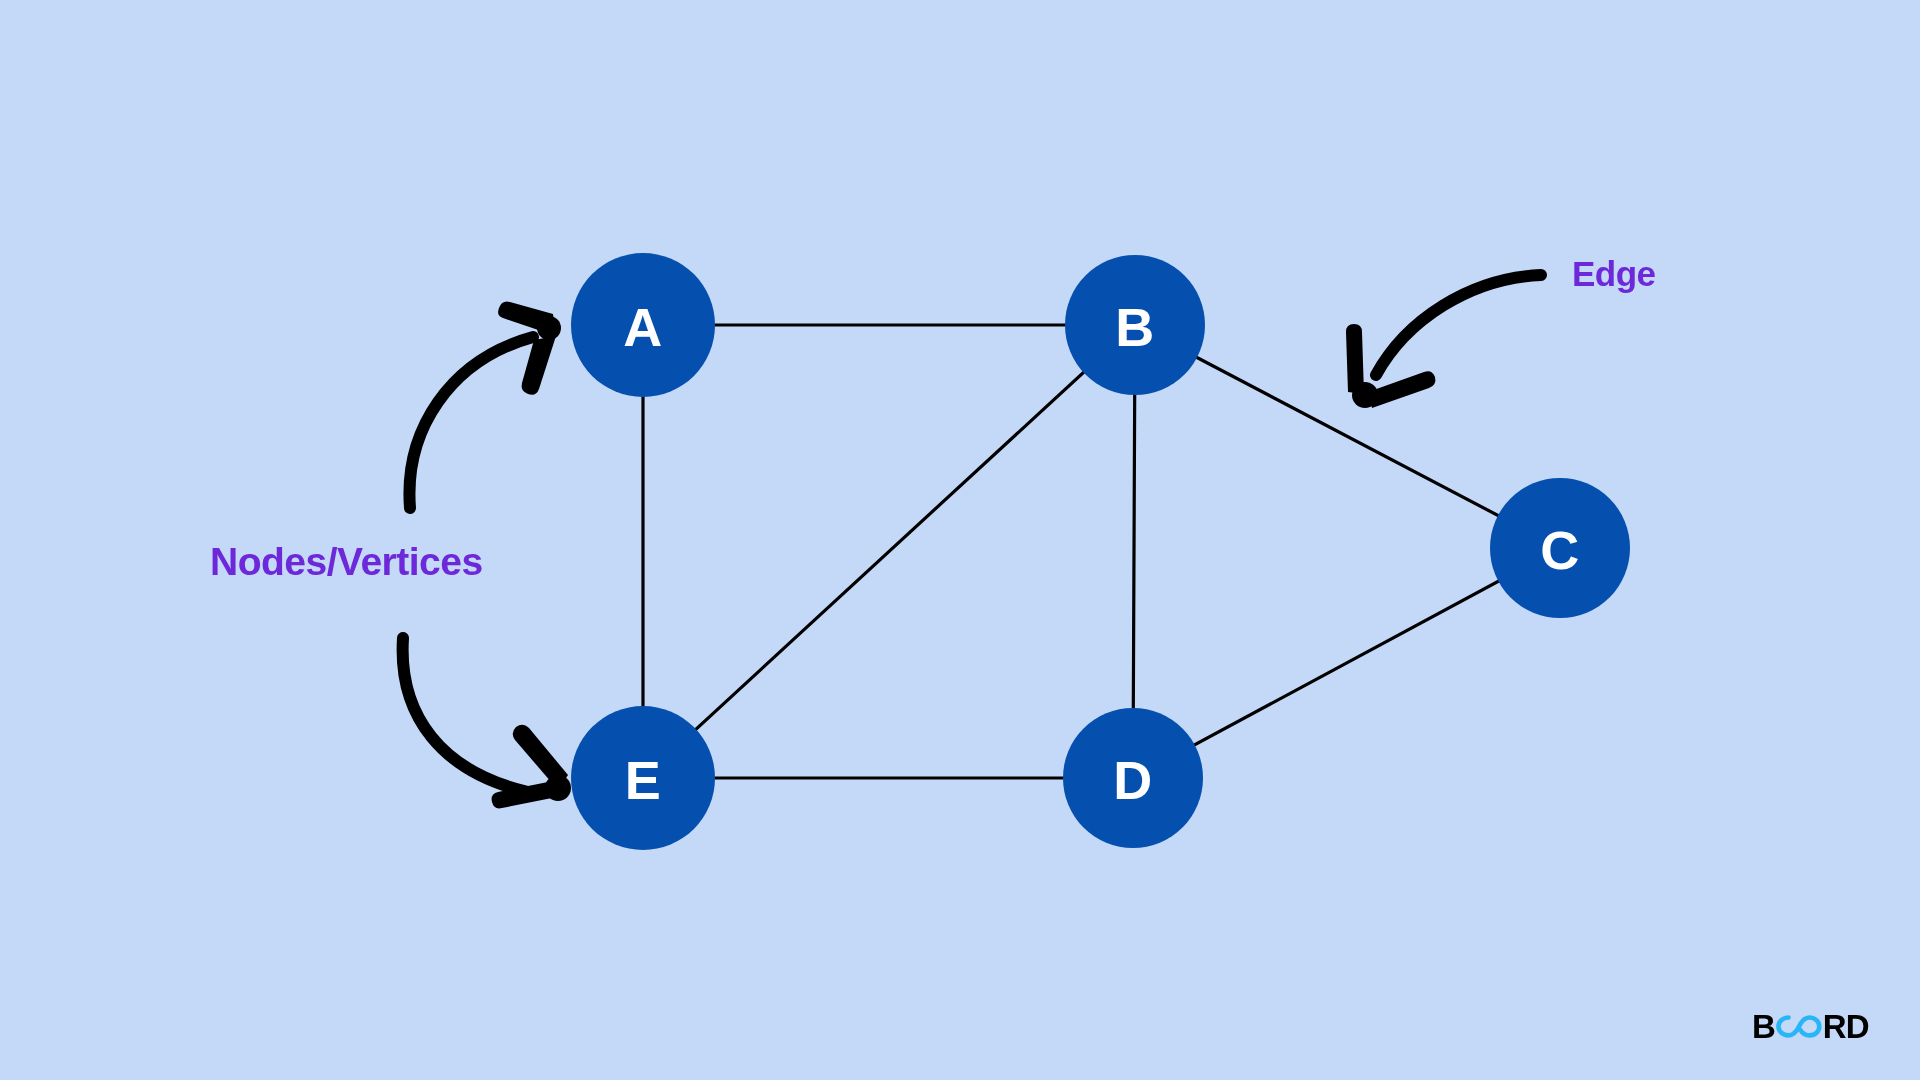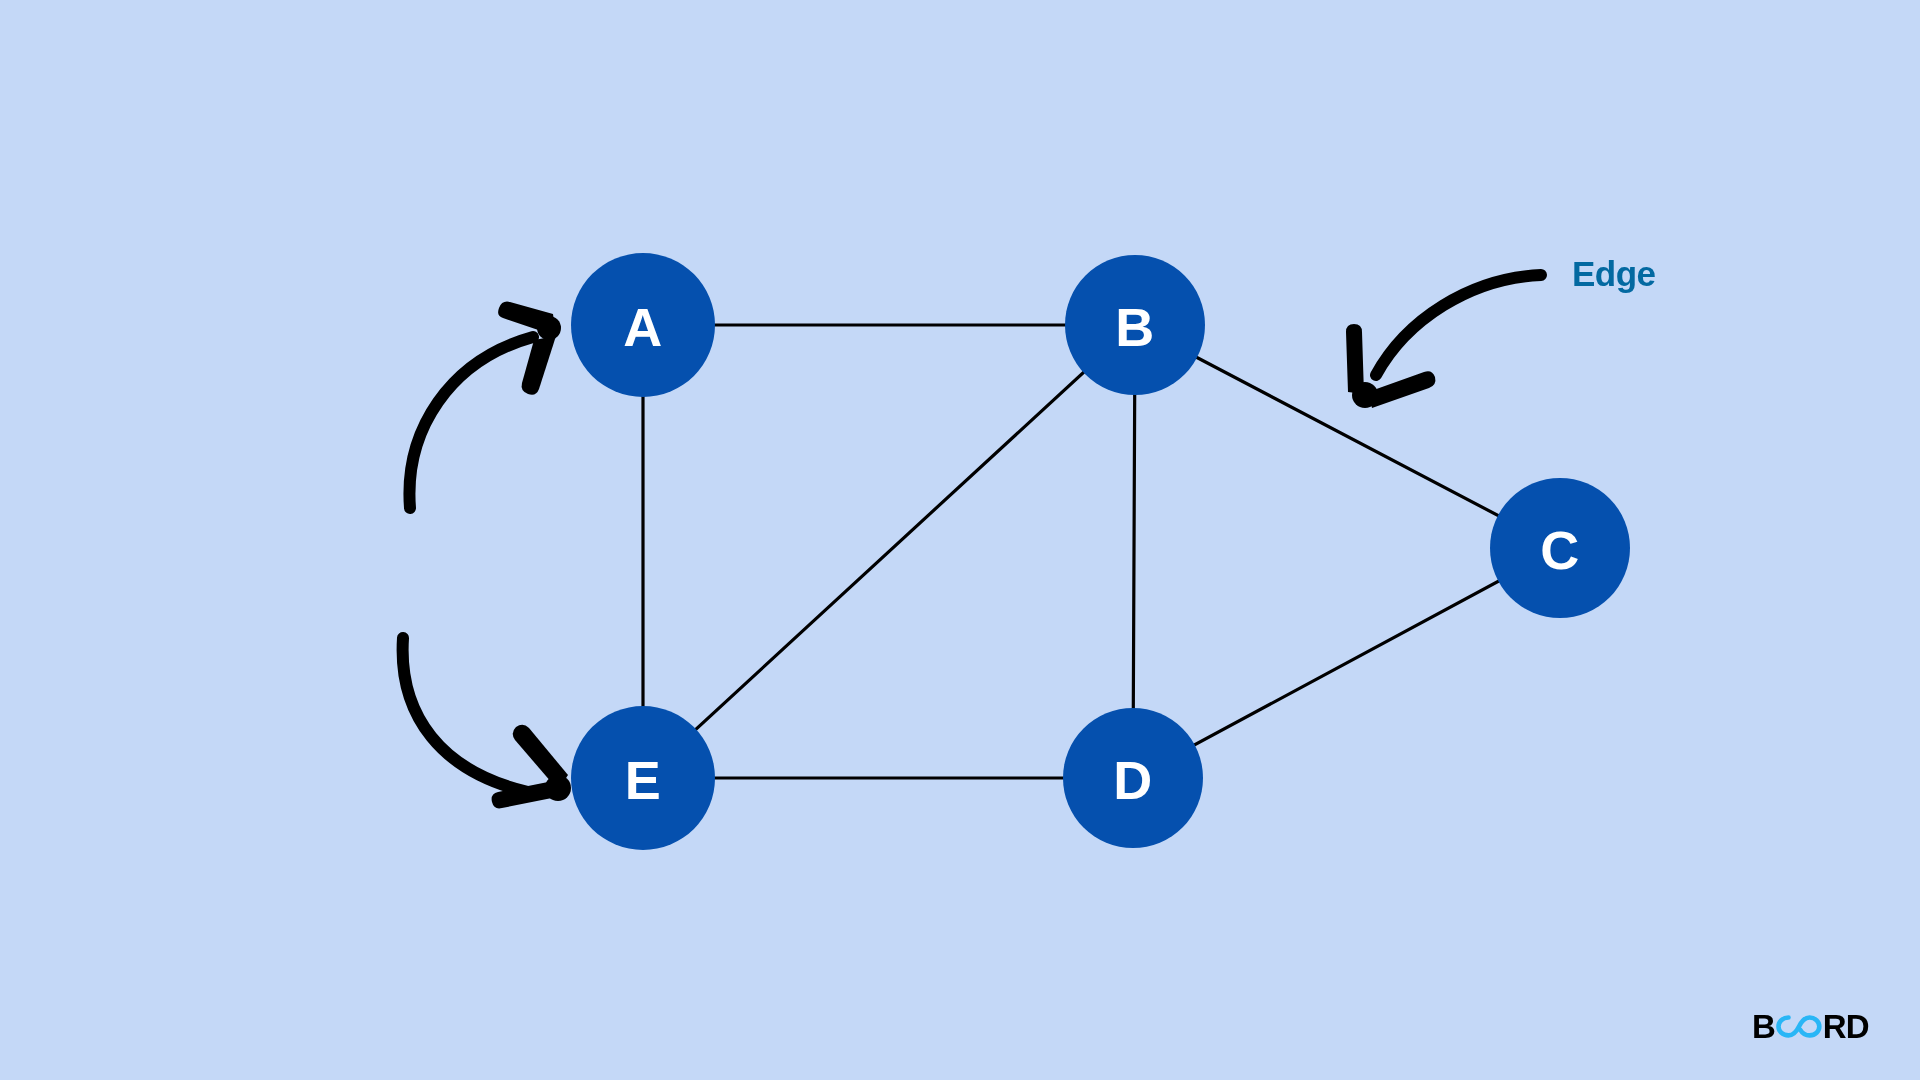--- a/index.html
+++ b/index.html
@@ -47,21 +47,21 @@
     stroke: #000000;
     stroke-width: 12;
     stroke-linecap: round;
     stroke-linejoin: round;
   }
   .arrow-head { fill: #000000; stroke: none; }
   .annotation-label {
     position: absolute;
     font-family: "Liberation Sans", sans-serif;
     font-weight: bold;
-    color: #0369a1;
+    color: #6d28d9;
     white-space: nowrap;
     letter-spacing: -0.5px;
   }
   #label-nodes-vertices {
     left: 210px;
     top: 540px;
     font-size: 39px;
   }
   #label-edge {
     left: 1572px;
@@ -162,20 +162,21 @@
         <path class="arrow-head" d="M 1364 394 L 1362 332 Q 1362 324 1354 324 Q 1346 324 1346 332 L 1348 392
                  L 1348 392 L 1364 394 Z"></path>
         <path class="arrow-head" d="M 1368 392 L 1424 372 Q 1432 369 1435 377 Q 1437 385 1429 388 L 1372 408
                  L 1372 408 L 1368 392 Z"></path>
         <circle class="arrow-head" cx="1365" cy="395" r="13"></circle>
       </g>
 
     </g>
   </svg>
 
+  <div class="annotation-label" id="label-nodes-vertices">Nodes/Vertices</div>
 
   <div class="annotation-label" id="label-edge">Edge</div>
 
   <div id="brand-logo">
     <span class="logo-part">B</span>
     <span id="logo-infinity-icon">
       <svg viewBox="0 0 46 28" width="46" height="28">
         <path d="M 12.5 5.5
                  C 6.2 5.5 2.5 10.4 2.5 14.5
                  C 2.5 19.0 6.4 23.4 12.5 23.4

